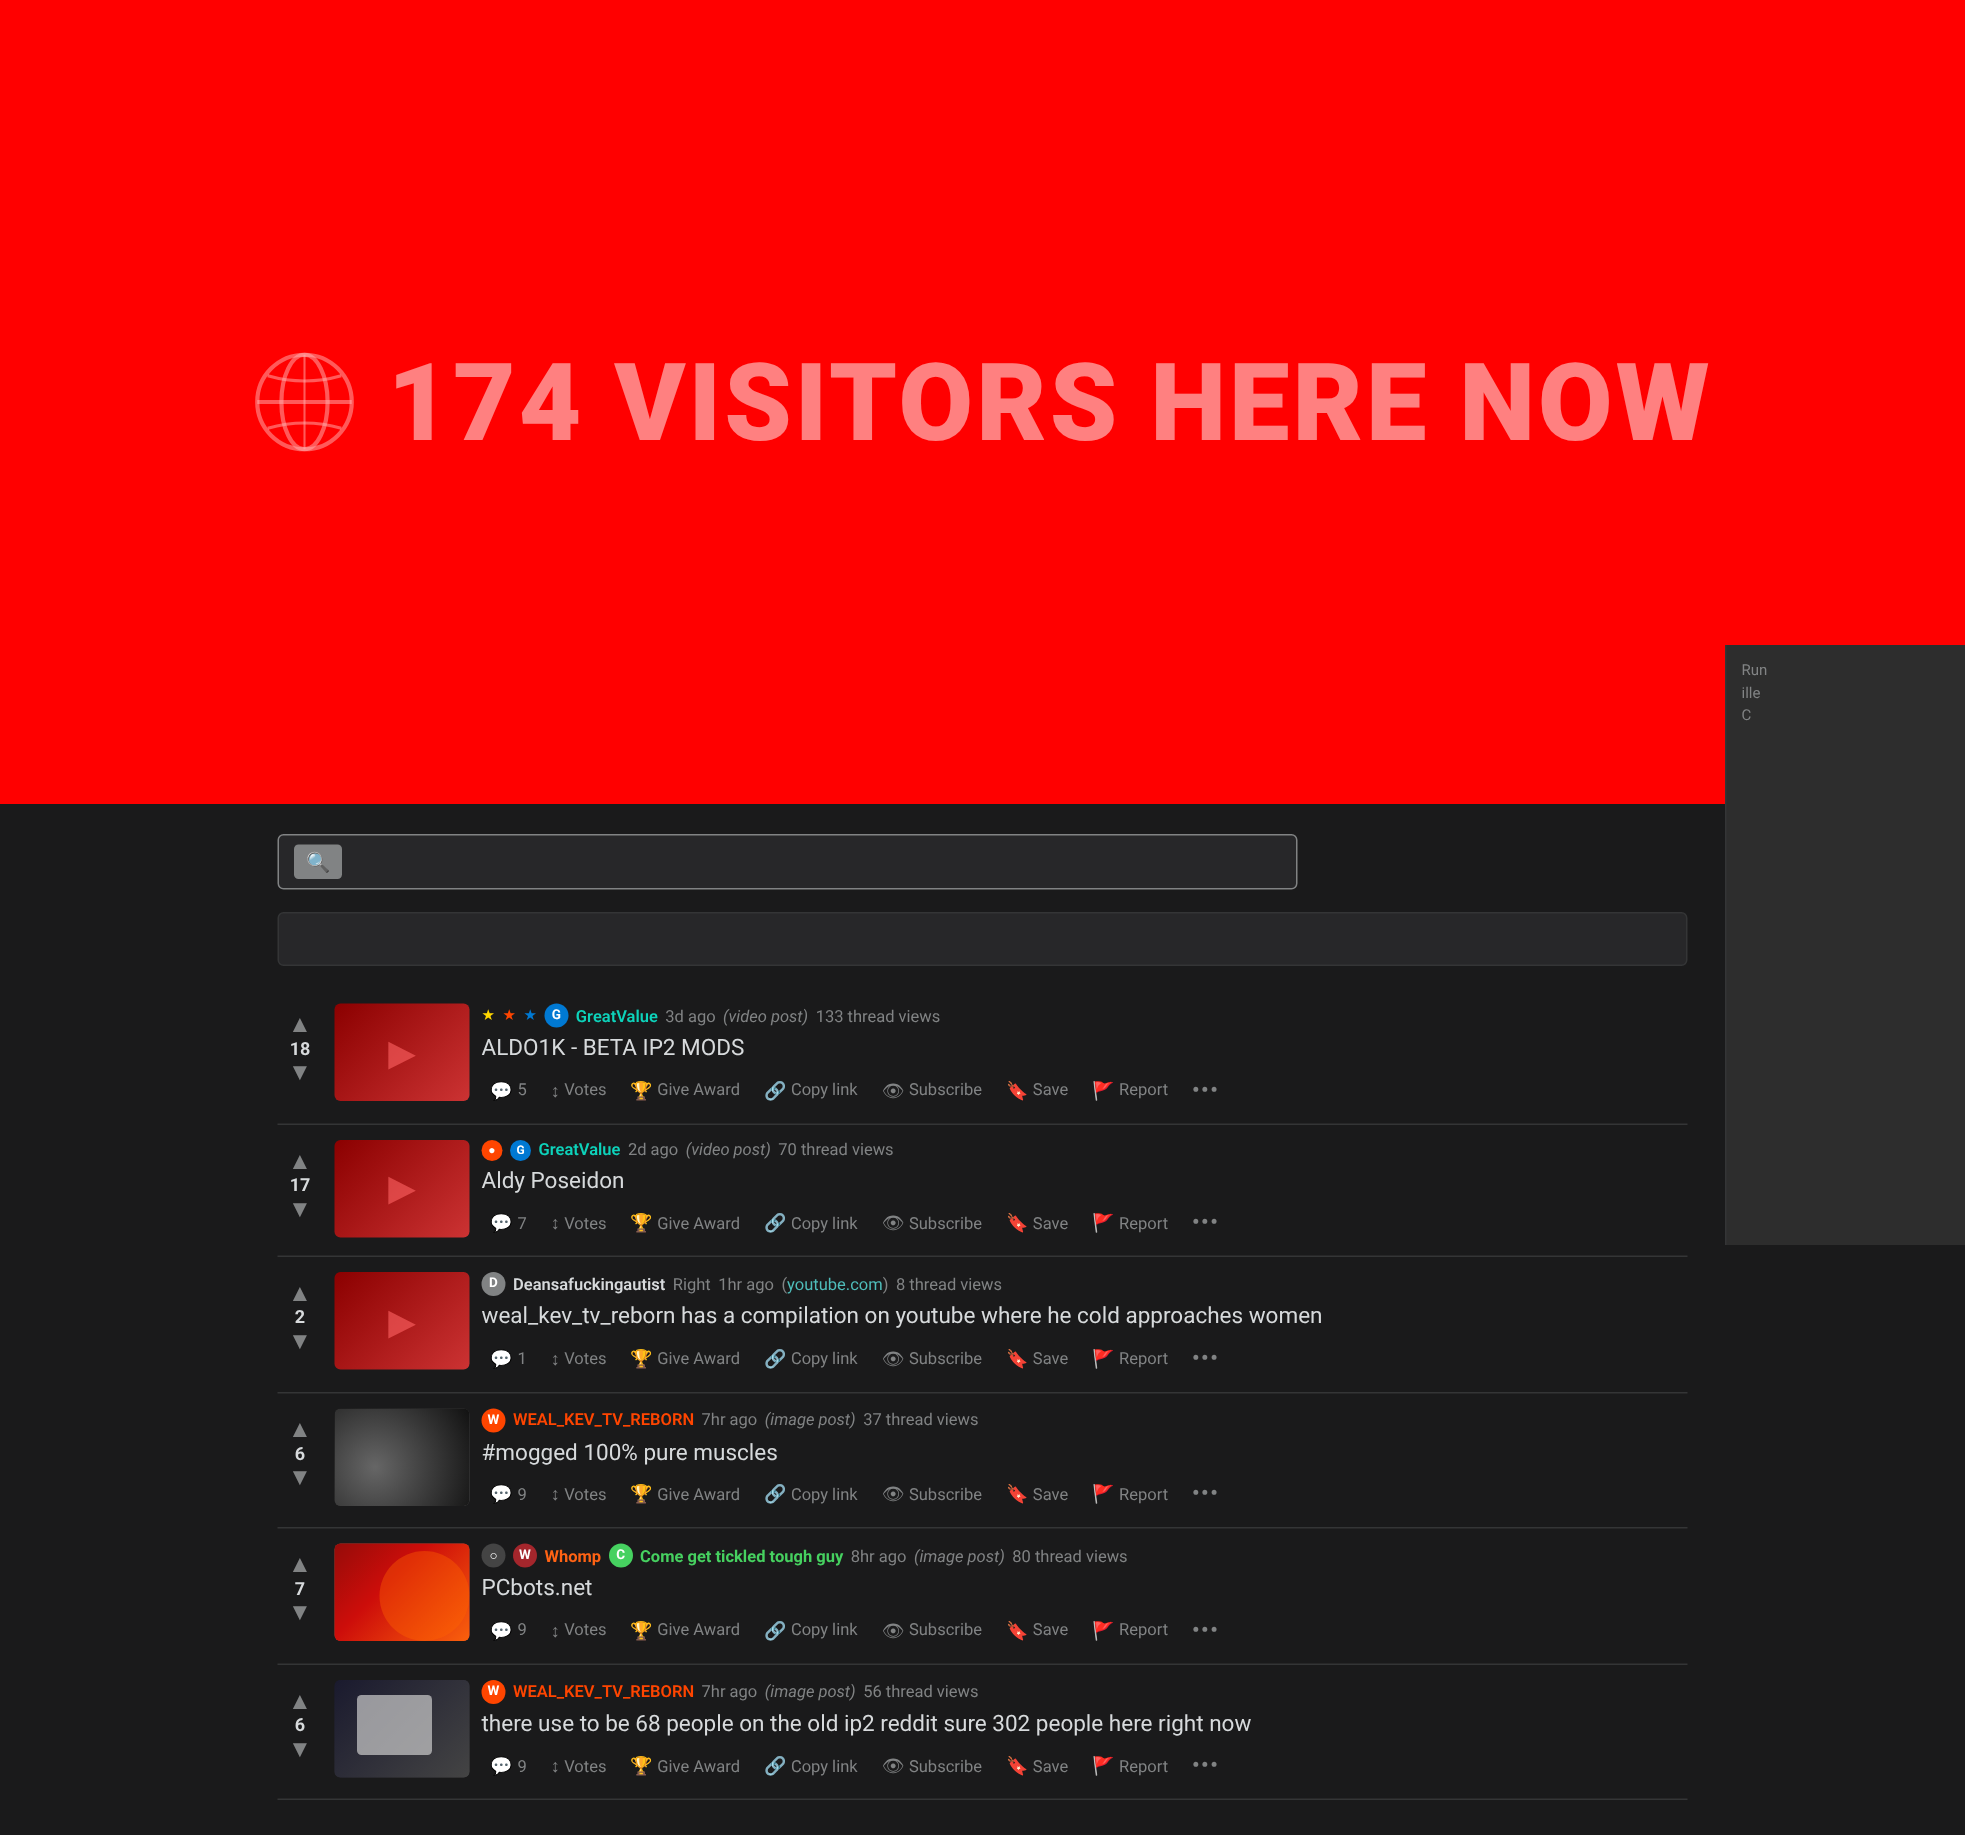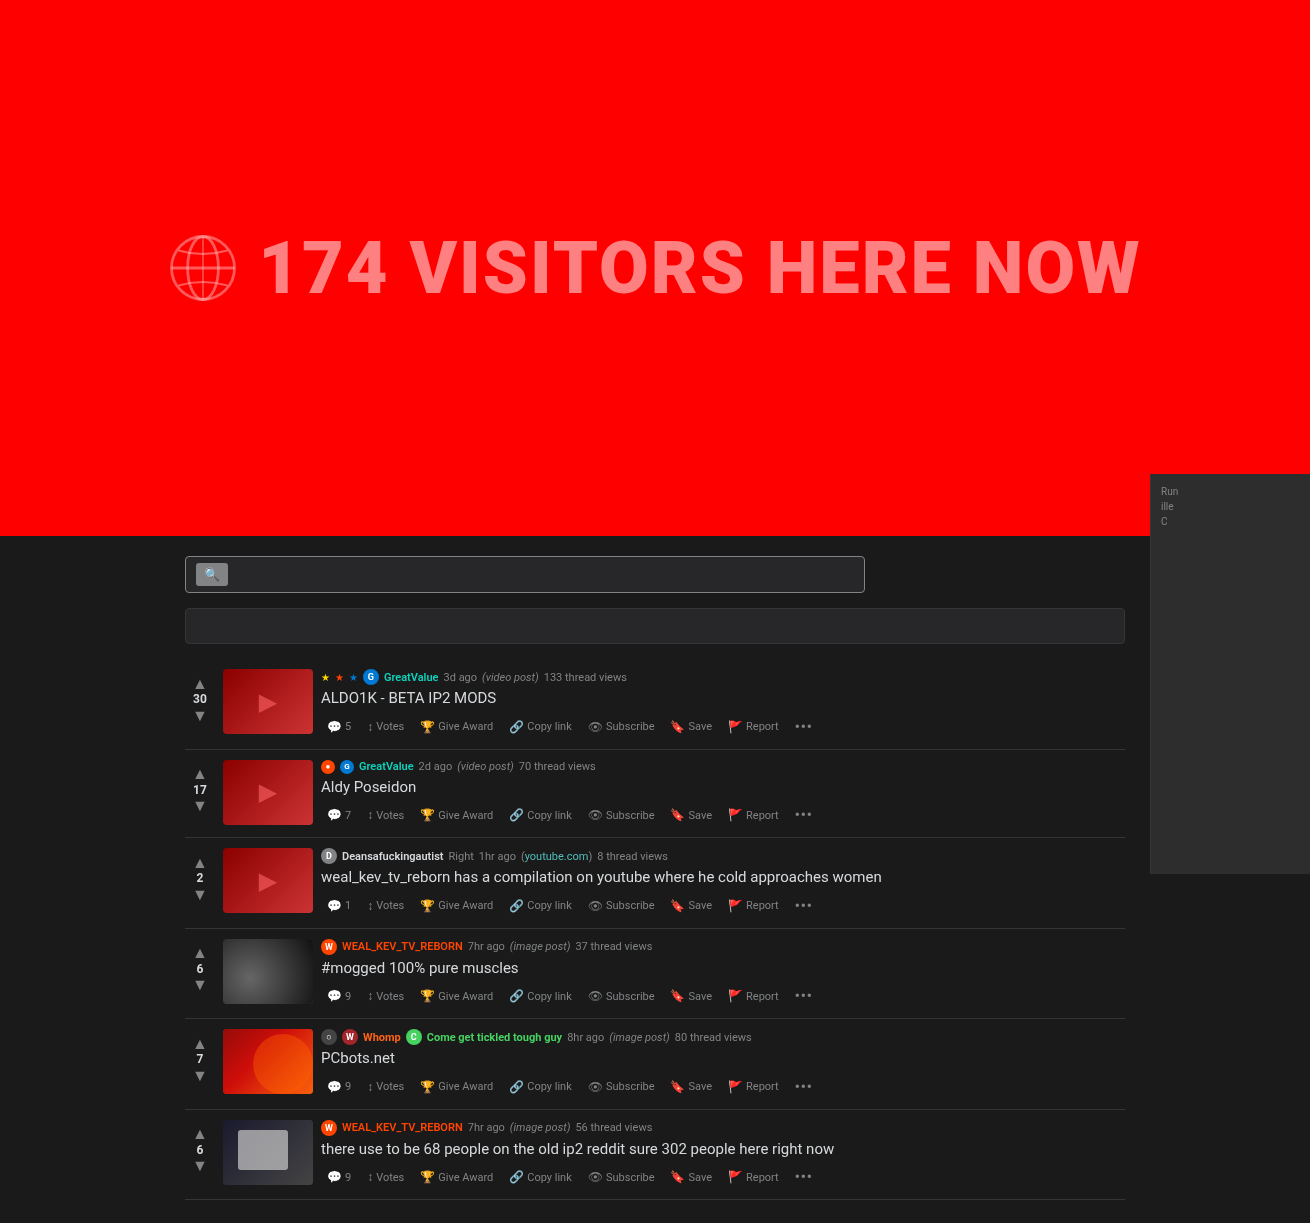--- a/index.html
+++ b/index.html
@@ -44,21 +44,20 @@
       position: fixed;
       right: 0;
       top: 430px;
       width: 160px;
       height: 400px;
       background: #2d2d2d;
       border-left: 1px solid #343536;
       padding: 10px;
       font-size: 11px;
       color: #818384;
-      margin-top: 44px;
     }
 
     
     .main-container {
       max-width: 1100px;
       margin: 0 auto;
       padding: 20px 80px 20px 80px;
     }
 
     
@@ -284,21 +283,21 @@
     </div>
   </div>
 
   <div class="filter-bar"></div>
 
   <div class="post-list">
 
     <div class="post-item">
       <div class="vote-col">
         <div class="vote-arrow">▲</div>
-        <div class="vote-count">30</div>
+        <div class="vote-count">18</div>
         <div class="vote-arrow">▼</div>
       </div>
       <div class="thumbnail thumb-post1">
         <span class="thumbnail-icon">▶</span>
       </div>
       <div class="post-content">
         <div class="post-meta">
           <span class="star-icon">★</span>
           <span class="star-icon red-star">★</span>
           <span class="star-icon" style="color:#0079d3">★</span>

